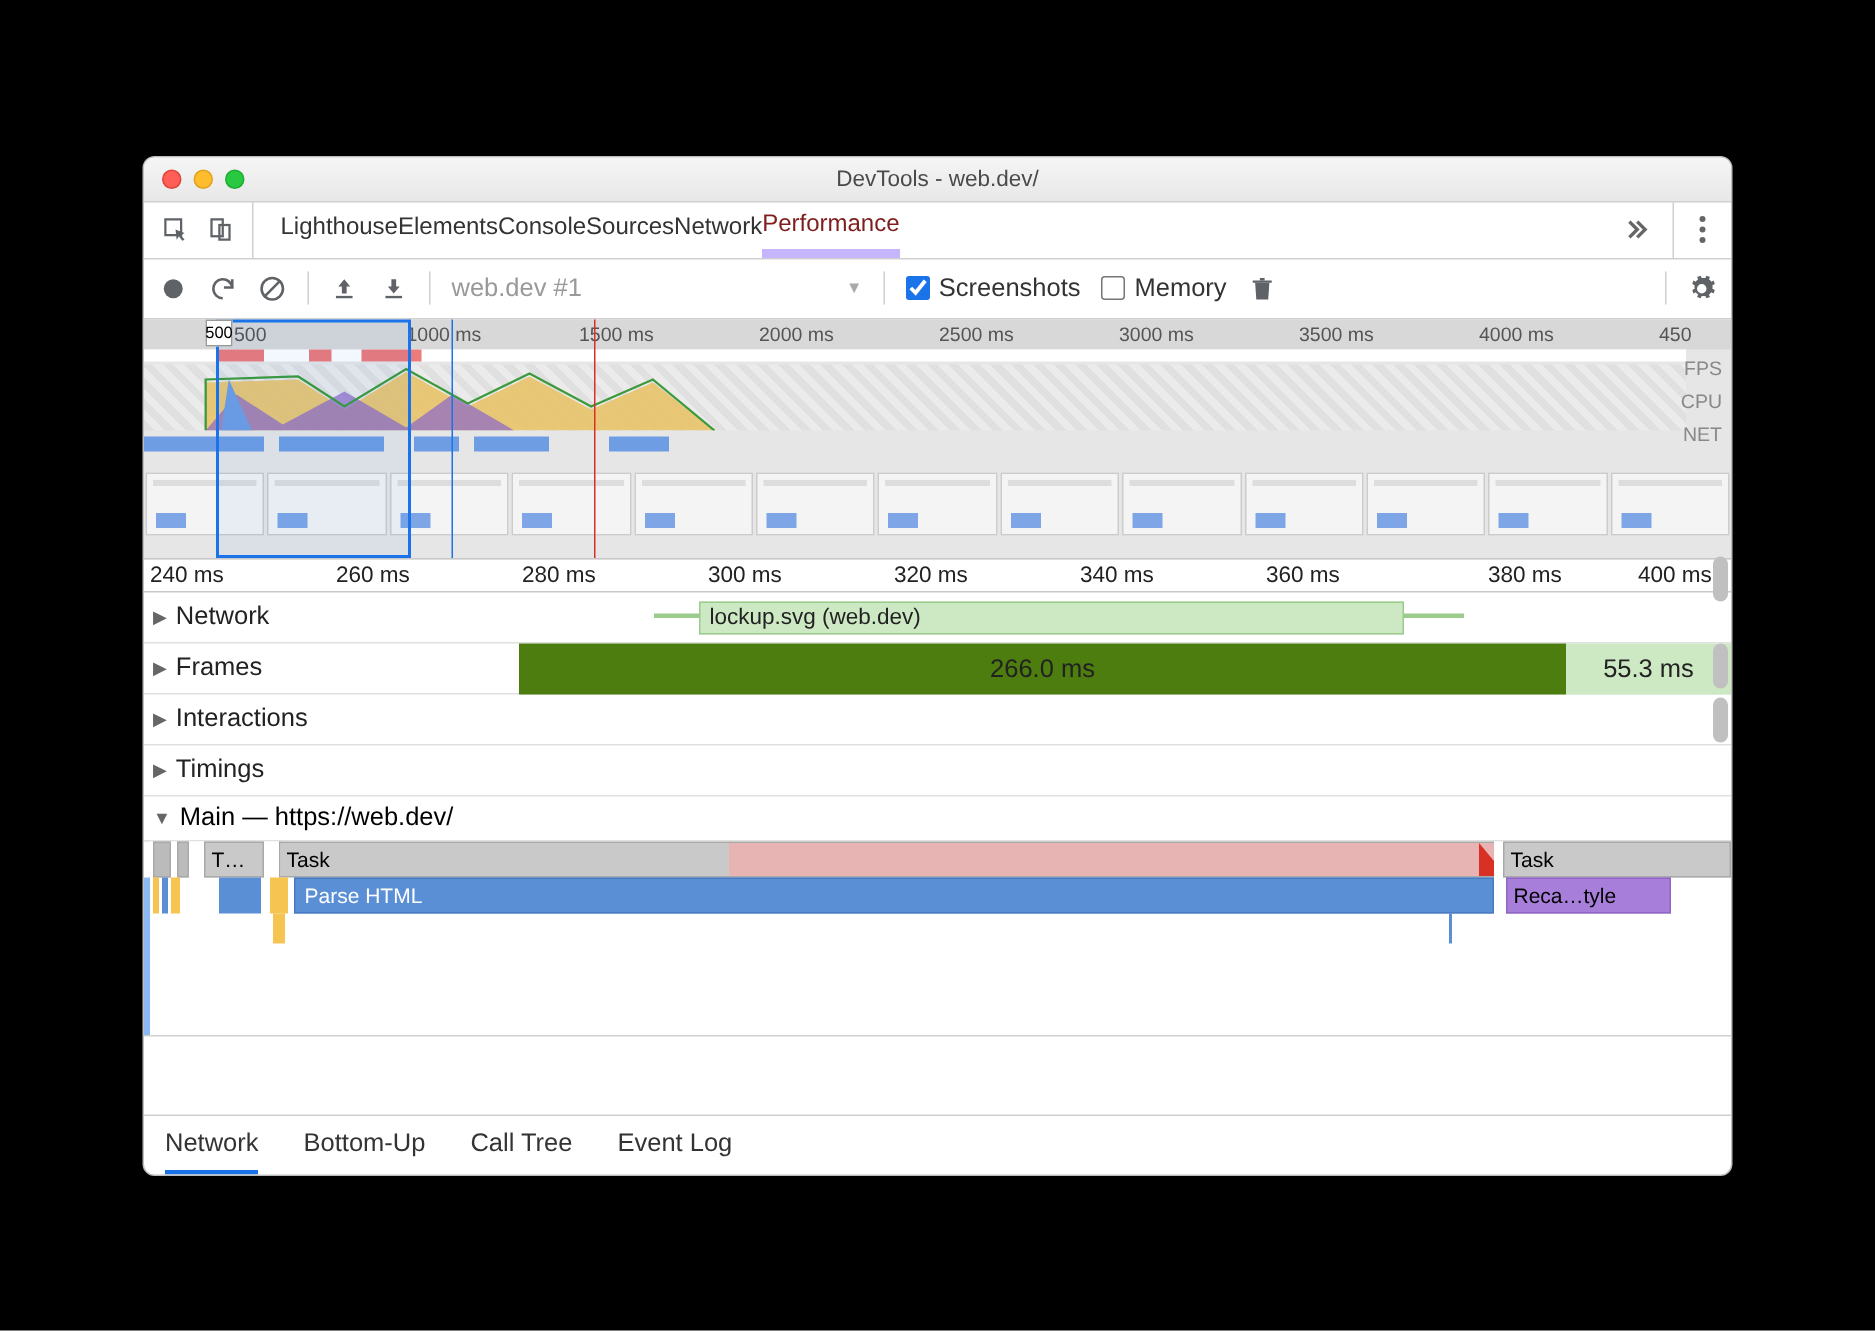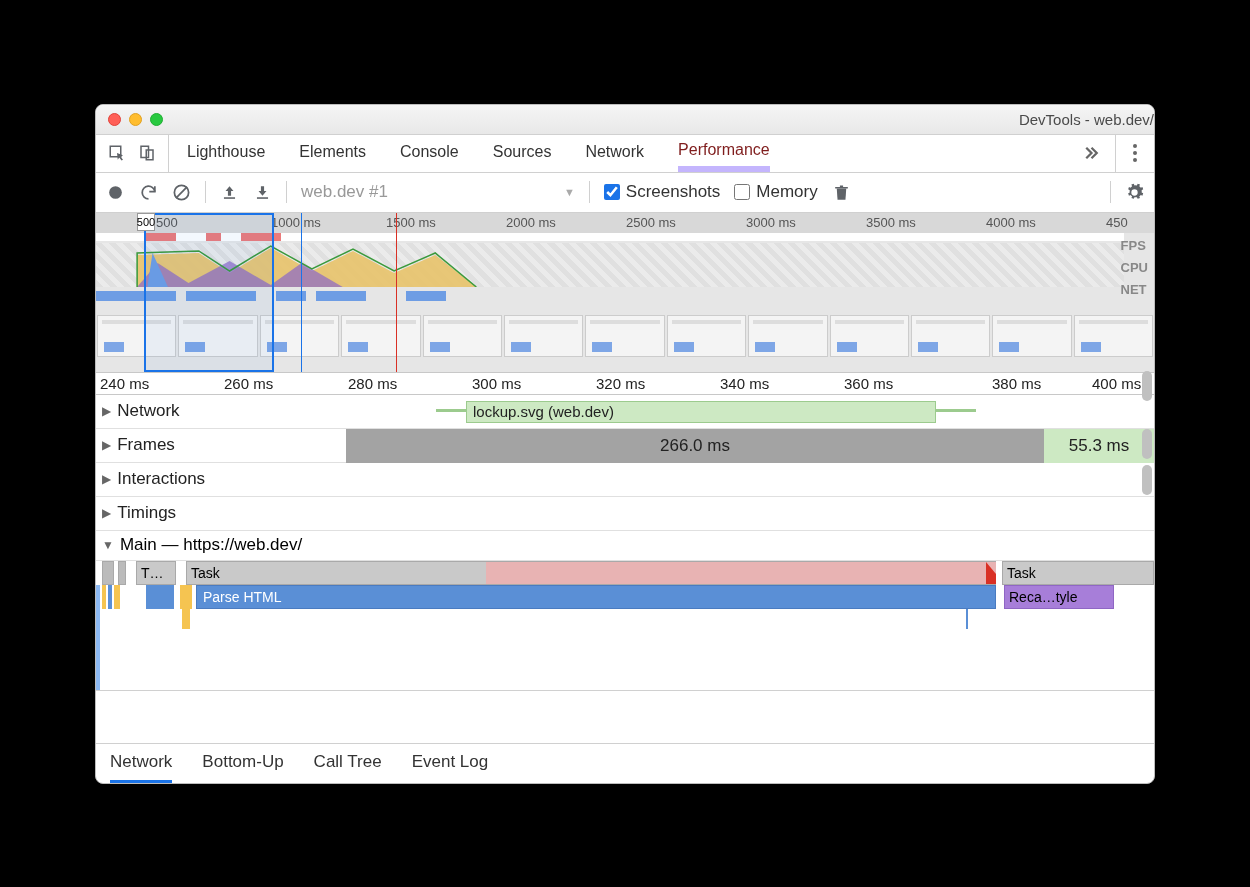--- a/index.html
+++ b/index.html
@@ -4,40 +4,40 @@
 <style>
 *{box-sizing:border-box;margin:0;padding:0;font-family:-apple-system,BlinkMacSystemFont,"Segoe UI",Helvetica,Arial,sans-serif}
 body{background:#000;display:flex;align-items:center;justify-content:center;height:887px;width:1250px}
 .window{width:1060px;height:680px;background:#fff;border-radius:8px;overflow:hidden;box-shadow:0 20px 60px rgba(0,0,0,0.5);display:flex;flex-direction:column;border:1px solid #bdbdbd}
 .titlebar{height:30px;background:linear-gradient(#f5f5f5,#e8e8e8);border-bottom:1px solid #d0d0d0;display:flex;align-items:center;position:relative}
 .traffic{display:flex;gap:8px;padding-left:12px}
 .dot{width:13px;height:13px;border-radius:50%}
 .dot.red{background:#ff5f57;border:1px solid #e14239}
 .dot.yellow{background:#ffbd2e;border:1px solid #e1a120}
 .dot.green{background:#28c940;border:1px solid #1fae32}
-.title{position:absolute;left:0;right:0;text-align:right;font-size:15px;color:#4a4a4a}
+.title{position:absolute;left:0;right:0;text-align:center;font-size:15px;color:#4a4a4a}
 .tabsbar{height:38px;border-bottom:1px solid #d0d0d0;display:flex;align-items:stretch}
 .tabsbar .left-icons{display:flex;align-items:center;padding:0 12px;gap:12px;border-right:1px solid #d0d0d0}
-.tabsbar .tabs{display:flex;flex:1;padding-left:18px;gap:34px;font-size:16px;color:#333}
+.tabsbar .tabs{display:flex;flex:1;padding-left:18px;font-size:16px;color:#333}
 .tabsbar .tab{cursor:pointer;height:100%;display:flex;align-items:center;border-bottom:3px solid transparent}
 .tabsbar .tab.active{border-bottom:6px solid #c4b5fd;color:#7f1d1d}
 .tabsbar .more{padding:0 16px;display:flex;align-items:center;color:#666;font-size:20px}
 .tabsbar .kebab{padding:0 16px;display:flex;align-items:center;color:#666;border-left:1px solid #d0d0d0}
 .toolbar{height:40px;border-bottom:1px solid #d0d0d0;display:flex;align-items:center;padding:0 10px;gap:14px;font-size:17px;color:#555}
 .toolbar .sep{width:1px;height:22px;background:#d0d0d0}
 .toolbar .rec-name{color:#999;flex:0 0 auto;display:flex;align-items:center;gap:18px}
 .toolbar .rec-name .tri{color:#aaa;font-size:11px}
 .toolbar .spacer{flex:1}
 .toolbar input[type=checkbox]{width:16px;height:16px}
 .toolbar .cb-screenshots{accent-color:#1a73e8}
 .toolbar label{display:flex;align-items:center;gap:6px;color:#333}
 .overview{height:160px;background:#e6e6e6;border-bottom:1px solid #c8c8c8;position:relative}
 .ov-ruler{height:20px;background:#d8d8d8;position:relative;font-size:13px;color:#555}
 .ov-ruler span{position:absolute;top:2px}
-.ov-labels{position:absolute;right:0;top:22px;font-size:13px;color:#888;font-weight:700;padding-right:6px;line-height:22px}
+.ov-labels{position:absolute;right:0;top:22px;font-size:13px;color:#888;font-weight:400;text-align:right;padding-right:6px;line-height:22px}
 .ov-selection{position:absolute;left:48px;top:0;width:130px;height:100%;border:2px solid #1a73e8;background:rgba(26,115,232,0.05);pointer-events:none}
 .ov-selection .handle{position:absolute;top:-2px;width:18px;height:18px;background:#fff;border:1px solid #999;font-size:11px;display:flex;align-items:center;justify-content:center}
 .ov-fps{position:absolute;left:0;right:30px;top:20px;height:8px;background:#fff}
 .ov-fps .bar{position:absolute;top:0;height:8px;background:#ec7b7b}
 .ov-cpu{position:absolute;left:0;right:30px;top:30px;height:44px;background:repeating-linear-gradient(45deg,#e0e0e0 0 5px,#ebebeb 5px 10px)}
 .ov-cpu svg{width:100%;height:100%}
 .ov-net{position:absolute;left:0;right:30px;top:78px;height:10px}
 .ov-net .seg{position:absolute;top:0;height:10px;background:#6e9de4}
 .ov-thumbs{position:absolute;left:0;right:0;top:100px;height:46px;display:flex}
 .ov-thumbs .thumb{flex:1;border:1px solid #ccc;background:#f4f4f4;margin:2px 1px;position:relative}
@@ -48,21 +48,21 @@
 .ruler2{height:22px;border-bottom:1px solid #c8c8c8;position:relative;font-size:15px;color:#222}
 .ruler2 span{position:absolute;top:2px}
 .tracks{flex:0 0 auto}
 .track-row{height:34px;border-bottom:1px solid #e0e0e0;display:flex;align-items:center;padding-left:6px;font-size:17px;color:#222;position:relative}
 .track-row .caret{margin-right:6px;font-size:12px;color:#666}
 .track-row .label{min-width:130px}
 .nw-bar{position:absolute;left:370px;top:6px;height:22px;background:#cde9c3;border:1px solid #9ccb8e;width:470px;font-size:15px;padding-left:6px;display:flex;align-items:center}
 .nw-before{position:absolute;left:340px;top:14px;width:30px;height:3px;background:#9ccb8e}
 .nw-after{position:absolute;left:840px;top:14px;width:40px;height:3px;background:#9ccb8e}
 .frames-row{height:34px;border-bottom:1px solid #e0e0e0;position:relative;font-size:17px}
-.frame-long{position:absolute;left:125px;top:0;right:110px;bottom:0;display:flex;align-items:center;justify-content:center;background:#a3a3a3}
+.frame-long{position:absolute;left:125px;top:0;right:110px;bottom:0;display:flex;align-items:center;justify-content:center;background:#4d7c0f}
 .frame-short{position:absolute;right:0;top:0;width:110px;bottom:0;background:#cde9c3;display:flex;align-items:center;justify-content:center}
 .main-head{height:30px;border-bottom:1px solid #e0e0e0;padding-left:6px;font-size:17px;display:flex;align-items:center}
 .main-head .caret{margin-right:6px;font-size:12px;color:#666}
 .flame{position:relative;height:130px;border-bottom:1px solid #d0d0d0}
 .task-row{position:absolute;top:0;left:0;right:0;height:24px;background:#fff}
 .task{position:absolute;top:0;height:24px;background:#c9c9c9;border:1px solid #a9a9a9;font-size:14px;padding-left:4px;overflow:hidden;white-space:nowrap;display:flex;align-items:center}
 .task.long{background:linear-gradient(90deg,#c9c9c9 0 37%,#e8b3b3 37% 100%);border-right:none}
 .task.long::after{content:"";position:absolute;right:0;top:0;border-left:10px solid #d93025;border-top:12px solid transparent;border-bottom:12px solid #d93025;width:0;height:0}
 .parse-row{position:absolute;top:24px;left:0;right:0;height:36px}
 .parse{position:absolute;top:0;height:24px;background:#5a8fd6;border:1px solid #4a7bc0;color:#fff;font-size:14px;padding-left:6px;display:flex;align-items:center}

